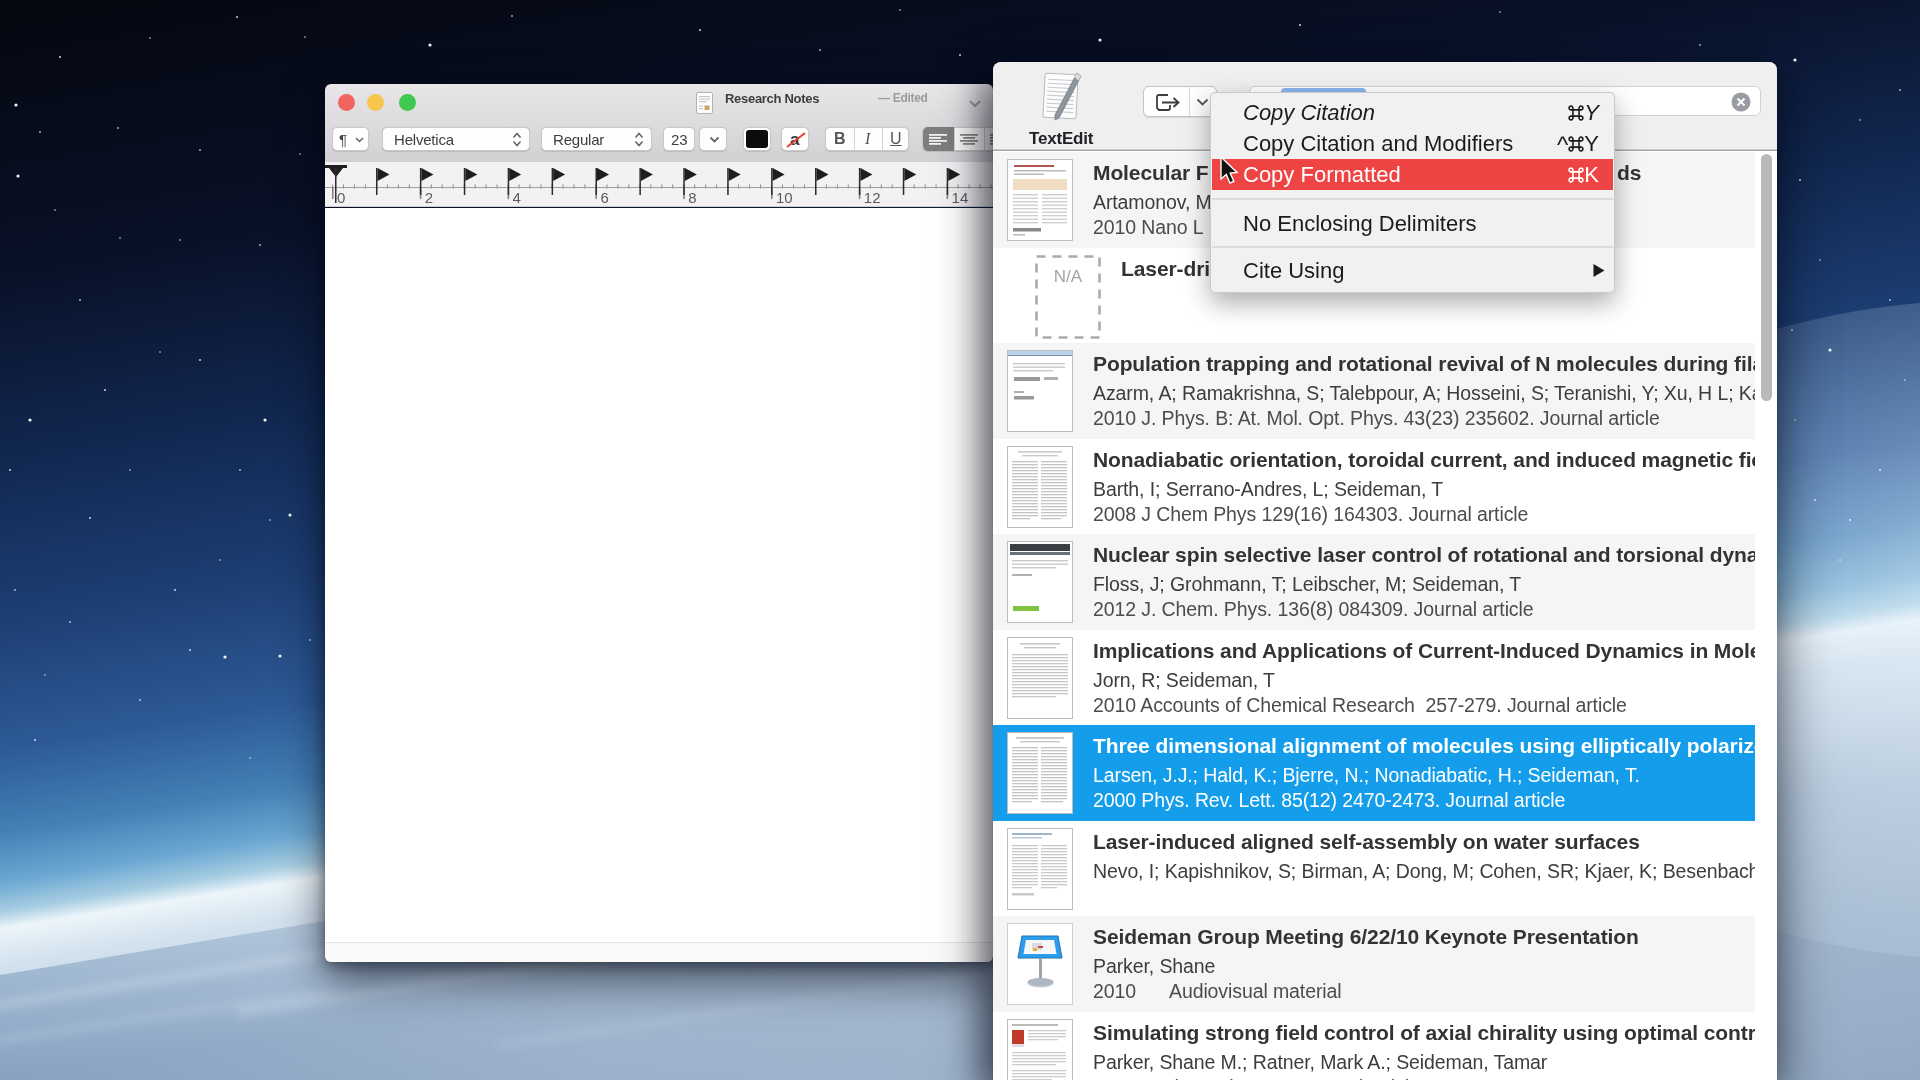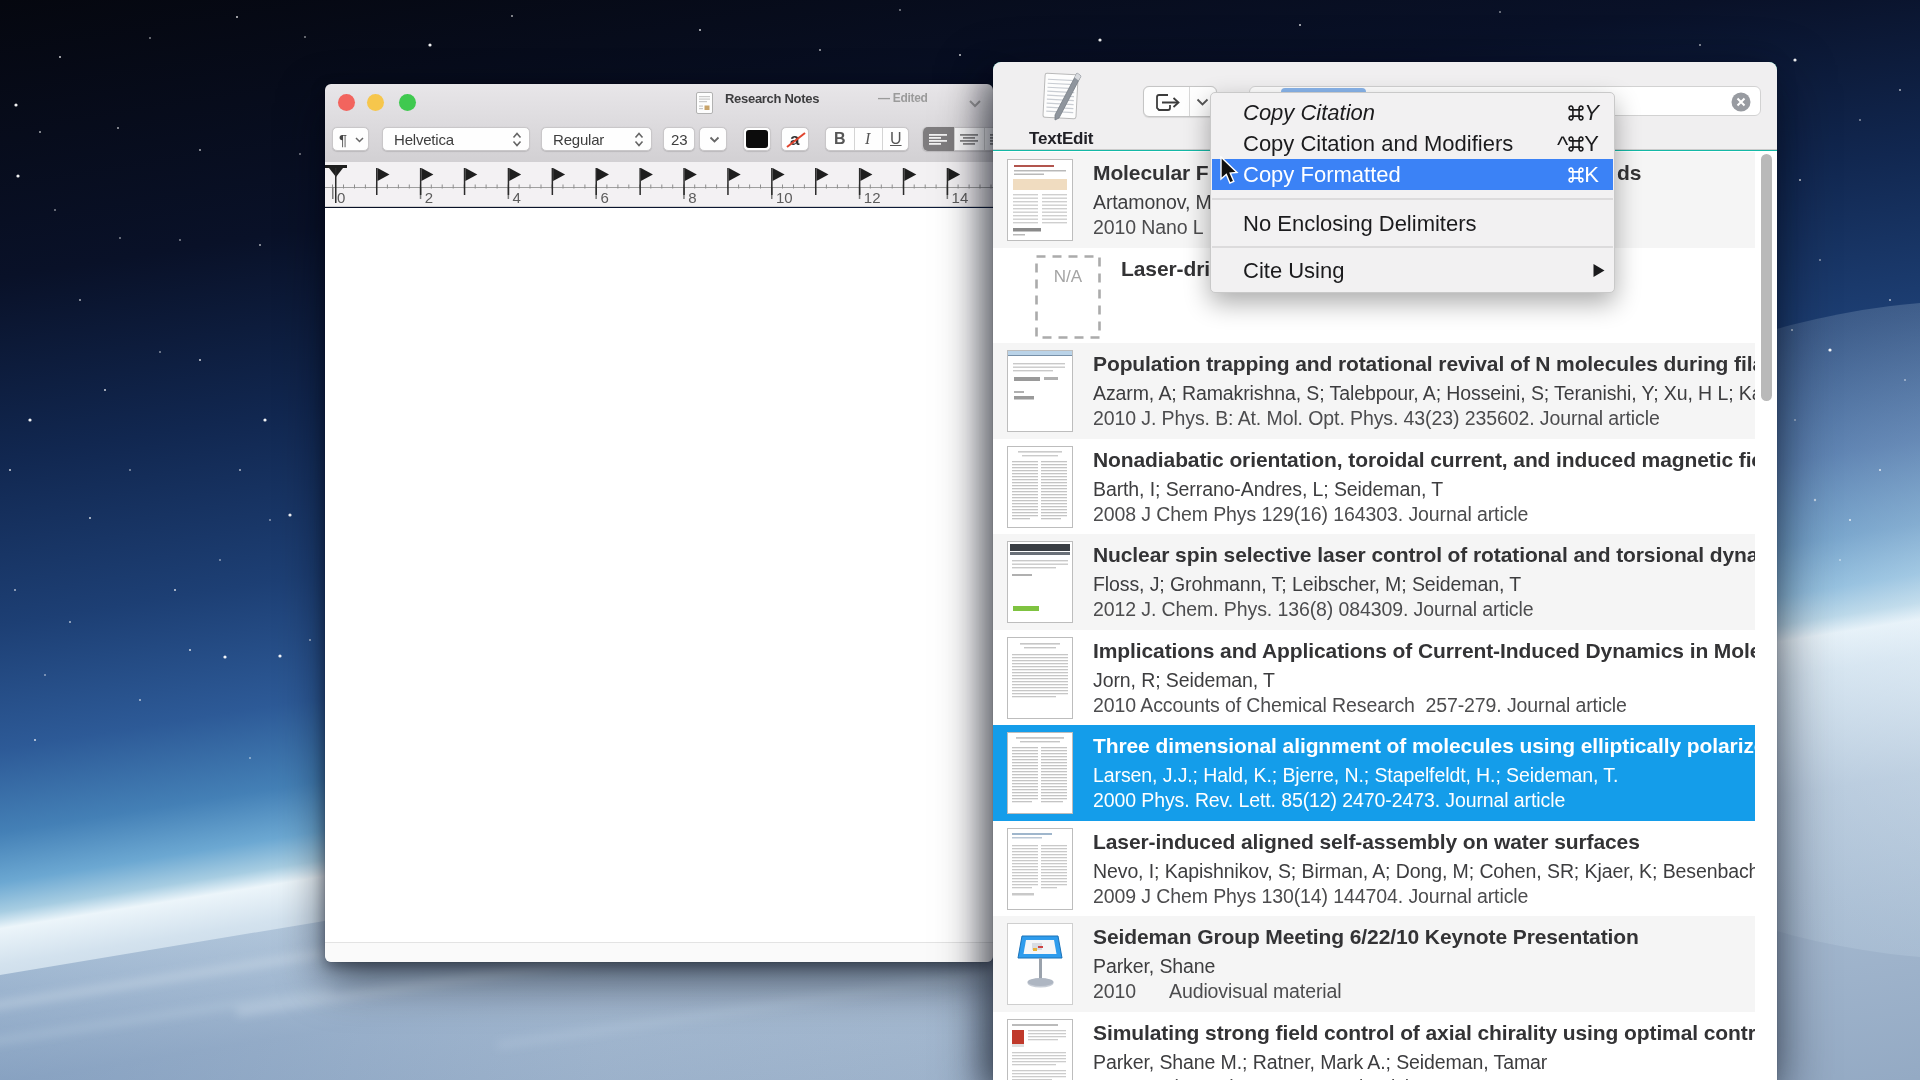--- a/index.html
+++ b/index.html
@@ -17,21 +17,21 @@
 #te-ruler{position:absolute;left:0;top:78px;right:0;height:45px;background:#f3f1f3;
   border-bottom:1px solid #cfcfcf;}
 #te-doc{position:absolute;left:0;top:124px;right:0;bottom:20px;background:#fff;}
 #te-foot{position:absolute;left:0;bottom:0;right:0;height:20px;background:#fafafa;
   border-top:1px solid #e3e3e3;}
 .tbtn{position:absolute;background:#fefefe;border:1px solid #c9c7c9;border-radius:5px;
   top:43px;height:24px;box-shadow:0 .5px 1px rgba(0,0,0,.12);}
 .tlab{position:absolute;font-size:15px;color:#3e3e3e;letter-spacing:-.2px;}
 
 #pp{position:absolute;left:993px;top:62px;width:784px;height:1018px;
-  border-radius:8px 8px 0 0;overflow:hidden;background:#14b8a6;
+  border-radius:8px 8px 0 0;overflow:hidden;background:#a3a3a3;
   box-shadow:0 20px 55px rgba(2,6,18,.65),-12px 10px 30px rgba(2,6,18,.35),0 0 1px rgba(0,0,0,.45);}
 #pp-toolbar{position:absolute;left:0;top:0;right:0;height:88px;background:#f0eff0;
   border-bottom:1px solid #cbcbcb;}
 .row{position:absolute;left:0;width:762px;overflow:hidden;}
 .row .ttl{position:absolute;left:100px;top:9px;font-size:21px;font-weight:bold;
   color:#333335;letter-spacing:-.1px;white-space:nowrap;}
 .row .aut{position:absolute;left:100px;top:39px;font-size:19.5px;color:#3d3d3f;
   letter-spacing:-.1px;white-space:nowrap;}
 .row .met{position:absolute;left:100px;top:64px;font-size:19.5px;color:#4c4c4e;
   letter-spacing:-.1px;white-space:nowrap;}
@@ -618,21 +618,21 @@
                 <rect x="33" y="59" width="26" height="1.3"></rect>
                 <rect x="4" y="62" width="26" height="1.3"></rect>
                 <rect x="33" y="62" width="26" height="1.3"></rect>
                 <rect x="4" y="65" width="26" height="1.3"></rect>
                 <rect x="33" y="65" width="26" height="1.3"></rect>
                 <rect x="4" y="68" width="20" height="1.3"></rect>
                 <rect x="33" y="68" width="22" height="1.3"></rect>
               </g>
             </svg></div>
           <span class="ttl">Three dimensional alignment of molecules using elliptically polarized light</span>
-          <span class="aut">Larsen, J.J.; Hald, K.; Bjerre, N.; Stapelfeldt, H.; Seideman, T.</span>
+          <span class="aut">Larsen, J.J.; Hald, K.; Bjerre, N.; Nonadiabatic, H.; Seideman, T.</span>
           <span class="met">2000 Phys. Rev. Lett. 85(12) 2470-2473. Journal article</span>
         </div>
         <div class="row" style="top:669.5px;height:95.5px;background:#fff;color:#333335;">
           <div class="thumb"><svg width="64" height="80" viewBox="0 0 64 80">
               <rect x="4" y="4" width="40" height="2" fill="#9fb6cc"></rect>
               <rect x="4" y="8" width="30" height="1.5" fill="#b9c6d4"></rect>
               <g fill="#c9c9c9">
                 <rect x="4" y="16" width="26" height="1.3"></rect>
                 <rect x="33" y="16" width="26" height="1.3"></rect>
                 <rect x="4" y="19" width="26" height="1.3"></rect>
@@ -661,21 +661,20 @@
                 <rect x="33" y="52" width="26" height="1.3"></rect>
                 <rect x="4" y="55" width="26" height="1.3"></rect>
                 <rect x="33" y="55" width="26" height="1.3"></rect>
                 <rect x="4" y="58" width="20" height="1.3"></rect>
                 <rect x="33" y="58" width="16" height="1.3"></rect>
                 <rect x="4" y="64" width="22" height="2.5"></rect>
               </g>
             </svg></div>
           <span class="ttl">Laser-induced aligned self-assembly on water surfaces</span>
           <span class="aut">Nevo, I; Kapishnikov, S; Birman, A; Dong, M; Cohen, SR; Kjaer, K; Besenbacher</span>
-          <span class="met">2009 J Chem Phys 130(14) 144704. Journal article</span>
         </div>
         <div class="row" style="top:765px;height:95.5px;background:#f5f5f5;color:#333335;">
           <div class="thumb" style="border-color:#cfcfcf;"><svg width="64" height="80" viewBox="0 0 64 80">
               <g>
                 <path d="M14 12 L50 12 L54 34 L10 34 Z" fill="#2e9ced" stroke="#1b72b8" stroke-width="1"></path>
                 <path d="M18 16 L46 16 L48.5 30 L15.5 30 Z" fill="#f4f6f8"></path>
                 <rect x="24" y="19" width="10" height="7" fill="#d8dce2"></rect>
                 <rect x="25" y="24" width="4" height="3" fill="#e8b23c"></rect>
                 <rect x="30" y="22" width="5" height="2" fill="#c44"></rect>
                 <rect x="31" y="34" width="3" height="22" fill="#9aa2ac"></rect>
@@ -725,21 +724,21 @@
         <span class="sc"><svg width="16" height="16" viewBox="0 0 15 15" style="position:relative;top:1.5px;">
             <path d="M4.6 4.6 L4.6 2.9 A1.8 1.8 0 1 0 2.8 4.6 L12.2 4.6 A1.8 1.8 0 1 0 10.4 2.9 L10.4 12.1 A1.8 1.8 0 1 0 12.2 10.4 L2.8 10.4 A1.8 1.8 0 1 0 4.6 12.1 Z" fill="none" stroke="#1b1b1d" stroke-width="1.5"></path>
           </svg>Y</span>
       </div>
       <div class="mi" style="top:35px;">
         <span class="lbl">Copy Citation and Modifiers</span>
         <span class="sc"><span style="font-size:24px;line-height:22px;vertical-align:-2px;">^</span><svg width="16" height="16" viewBox="0 0 15 15" style="position:relative;top:1.5px;">
             <path d="M4.6 4.6 L4.6 2.9 A1.8 1.8 0 1 0 2.8 4.6 L12.2 4.6 A1.8 1.8 0 1 0 10.4 2.9 L10.4 12.1 A1.8 1.8 0 1 0 12.2 10.4 L2.8 10.4 A1.8 1.8 0 1 0 4.6 12.1 Z" fill="none" stroke="#1b1b1d" stroke-width="1.5"></path>
           </svg>Y</span>
       </div>
-      <div class="mi" style="top:66px;background:#3b82f6;color:#fff;border-radius:0;">
+      <div class="mi" style="top:66px;background:#ef4444;color:#fff;border-radius:0;">
         <span class="lbl">Copy Formatted</span>
         <span class="sc"><svg width="16" height="16" viewBox="0 0 15 15" style="position:relative;top:1.5px;">
             <path d="M4.6 4.6 L4.6 2.9 A1.8 1.8 0 1 0 2.8 4.6 L12.2 4.6 A1.8 1.8 0 1 0 10.4 2.9 L10.4 12.1 A1.8 1.8 0 1 0 12.2 10.4 L2.8 10.4 A1.8 1.8 0 1 0 4.6 12.1 Z" fill="none" stroke="#ffffff" stroke-width="1.5"></path>
           </svg>K</span>
       </div>
       <div class="msep" style="top:104.5px;"></div>
       <div class="mi" style="top:115px;">
         <span class="lbl">No Enclosing Delimiters</span>
       </div>
       <div class="msep" style="top:152.5px;"></div>

